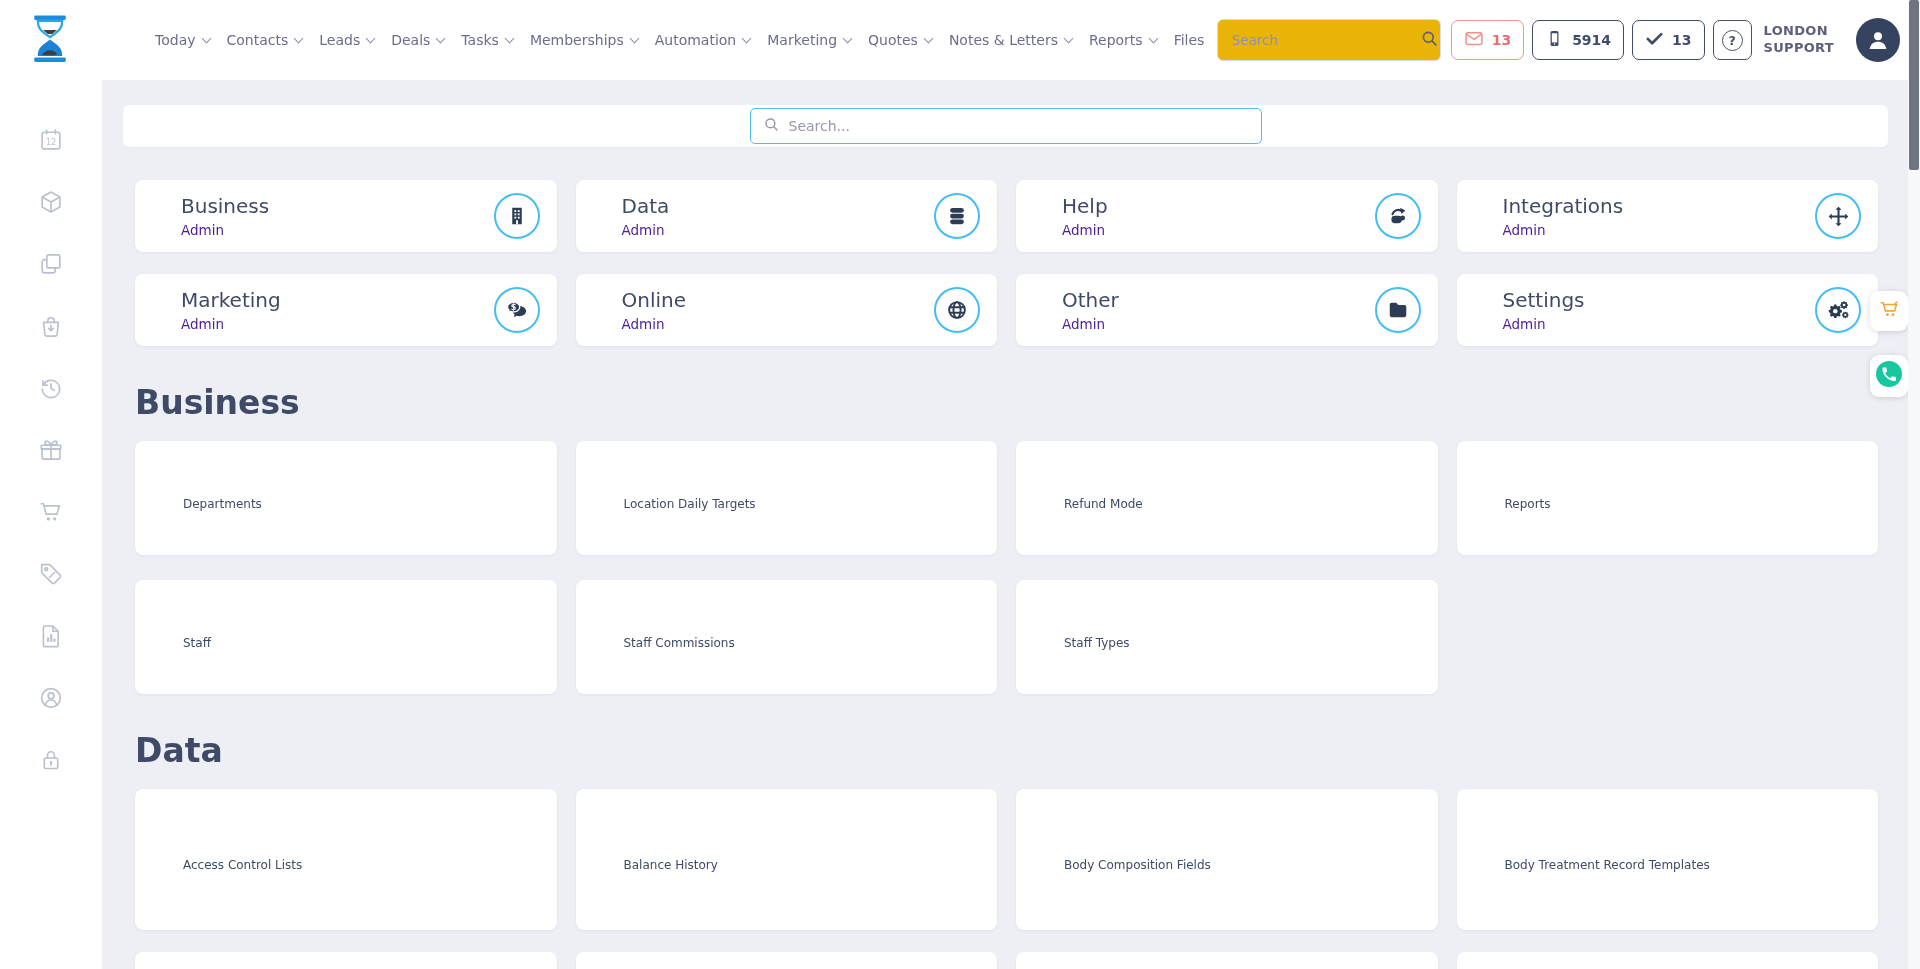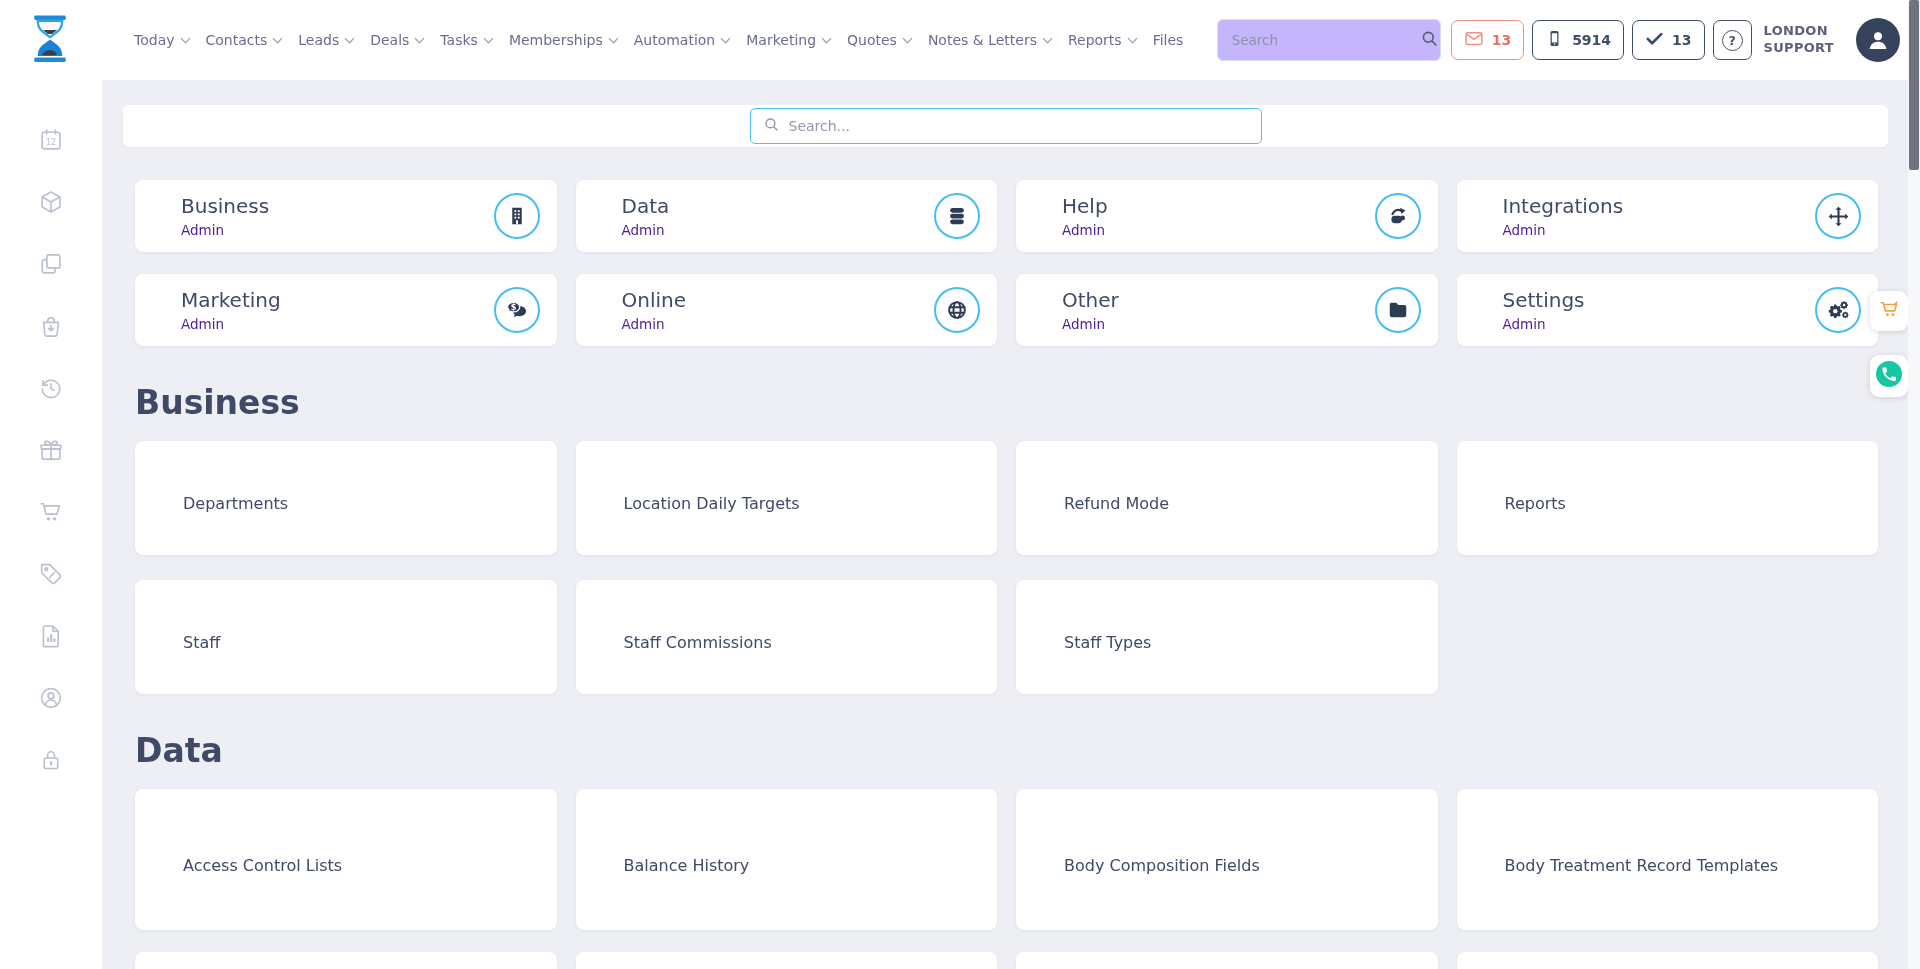--- a/index.html
+++ b/index.html
@@ -4,27 +4,27 @@
 <title>Admin</title>
 <style>
   * { margin:0; padding:0; box-sizing:border-box; }
   html,body { width:1920px; height:969px; overflow:hidden; background:#edeff5;
     font-family:"DejaVu Sans","Liberation Sans",sans-serif; }
 
   
   .topbar { position:fixed; top:0; left:0; width:1920px; height:80px; background:#fff;
     display:flex; align-items:center; padding:0 20px 0 29px; z-index:20; }
   .logo { width:42px; height:52px; flex:0 0 auto; }
-  .nav { display:flex; align-items:center; margin-left:63px; gap:17px;
+  .nav { display:flex; align-items:center; margin-left:84px; gap:17px;
     color:#6a6d8f; font-size:14px; }
   .nav-item { display:flex; align-items:center; gap:7px; cursor:pointer; white-space:nowrap; }
   .chev { width:7px; height:7px; border-right:1.6px solid #8d90a8; border-bottom:1.6px solid #8d90a8;
     transform:rotate(45deg); margin-top:-4px; }
   .topsearch { margin-left:auto; width:224px; height:42px; border:1px solid #d9dde8;
-    border-radius:6px; display:flex; align-items:center; padding:0 1px 0 14px; background:#c4b5fd; }
+    border-radius:6px; display:flex; align-items:center; padding:0 1px 0 14px; background:#eab308; }
   .topsearch input { border:none; outline:none; flex:1; font-size:13.5px; color:#4a4f66;
     font-family:inherit; background:transparent; min-width:0; }
   .topsearch input::placeholder { color:#8f93a8; }
   .badges { display:flex; align-items:center; gap:8px; margin-left:10px; }
   .badge { height:40px; border-radius:7px; display:flex; align-items:center; gap:8px;
     padding:0 12px; font-weight:bold; font-size:14px; cursor:pointer; background:#fff; }
   .badge.mail { border:1.5px solid #f0938d; color:#ea6d6d; }
   .badge.navy { border:1.5px solid #3d4d68; color:#3d4d68; }
   .badge.help { border:1.5px solid #4a5163; color:#4a5163; padding:0 8px; }
   .qcircle { width:21px; height:21px; border:1.6px solid #4a5163; border-radius:50%;
@@ -58,21 +58,21 @@
   .admin-card .txt { flex:1; }
   .card-title { font-size:20px; color:#3e4a66; font-weight:500; }
   .card-sub { font-size:13.5px; color:#4c1d95; margin-top:4px; }
   .icon-circle { width:46px; height:46px; border-radius:50%; border:2px solid #45bdf2;
     display:flex; align-items:center; justify-content:center; flex:0 0 auto; }
 
   .section-title { margin:37px 0 0 37px; font-size:33px; color:#3e4a66; font-weight:600; }
   .biz-grid  { margin-top:19px; grid-auto-rows:114px; gap:25px 19px; }
   .data-grid { margin-top:19px; grid-auto-rows:141px; gap:22px 19px; }
   .list-card { background:#fff; border-radius:8px; box-shadow:0 1px 3px rgba(40,50,80,.07);
-    display:flex; align-items:center; padding:12px 36px 0 48px; font-size:16px; color:#3e4a66;
+    display:flex; align-items:center; padding:12px 36px 0 48px; font-size:12px; color:#3e4a66;
     font-weight:500; cursor:pointer; line-height:1.35; }
 
   
   .float-btn { position:fixed; right:12px; width:38px; border-radius:9px; background:#fff;
     box-shadow:0 1px 6px rgba(0,0,0,.14); display:flex; align-items:center; justify-content:center;
     cursor:pointer; z-index:30; }
   .float-cart { top:291px; height:40px; }
   .float-phone { top:355px; height:42px; }
   .scrollbar { position:fixed; right:0; top:0; width:12px; height:969px; background:#f7f8fa; z-index:40; }
   .scroll-thumb { position:absolute; top:0; left:1px; width:10px; height:170px;

